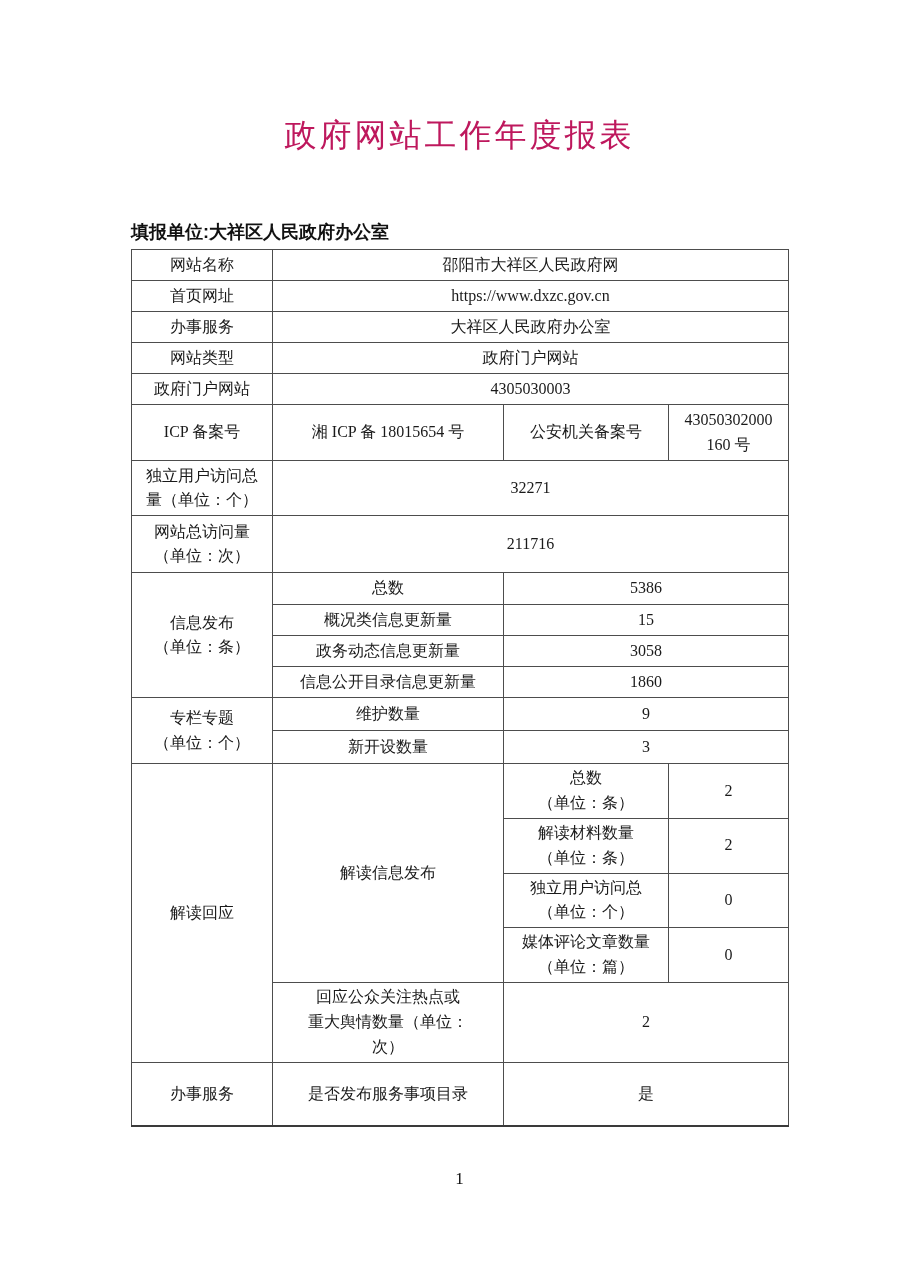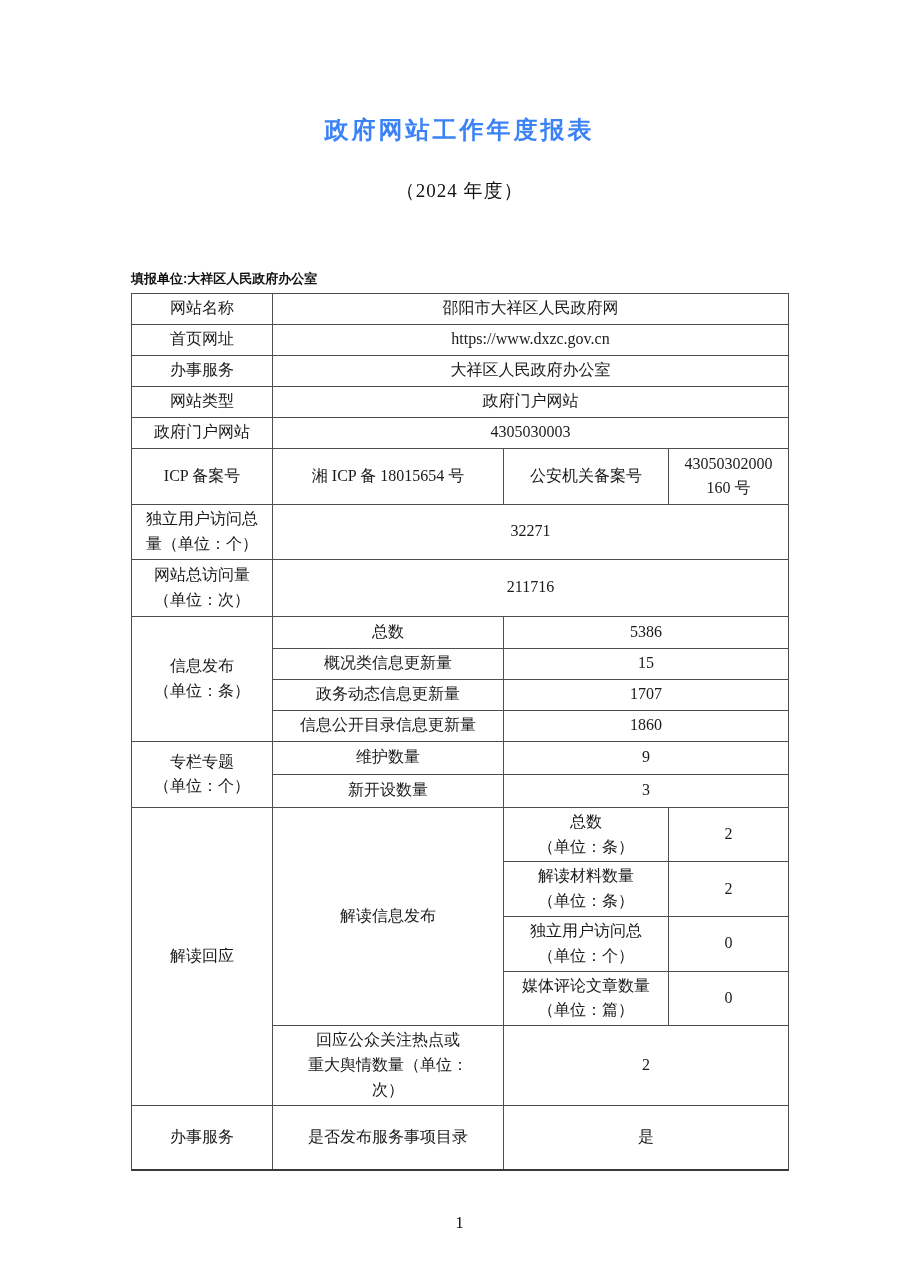--- a/index.html
+++ b/index.html
@@ -15,39 +15,39 @@
   .content {
     position: absolute;
     left: 131px;
     top: 0;
     width: 657px;
   }
   .doc-title {
     margin-top: 116px;
     text-align: center;
     font-family: "Liberation Sans", "DejaVu Sans", sans-serif;
-    font-weight: 700;
-    font-size: 24px;
+    font-weight: 400;
+    font-size: 32px;
     letter-spacing: 3px;
-    color: #3b82f6;
+    color: #be185d;
     line-height: 1.2;
   }
   .doc-subtitle {
     margin-top: 33px;
     text-align: center;
     font-size: 19px;
     letter-spacing: 1px;
     color: #111;
   }
   .reporting-unit {
     margin-top: 66px;
     margin-bottom: 5px;
     font-family: "Liberation Sans", "DejaVu Sans", sans-serif;
     font-weight: 700;
-    font-size: 13px;
+    font-size: 18px;
     color: #111;
     text-align: left;
   }
   table.report {
     width: 657px;
     border-collapse: collapse;
     table-layout: fixed;
     font-size: 16px;
     color: #1a1a1a;
   }
@@ -68,21 +68,20 @@
     font-size: 17px;
     color: #111;
   }
 </style>
 </head>
 <body>
 
 <div class="content">
 
   <div class="doc-title">政府网站工作年度报表</div>
-  <div class="doc-subtitle">（2024 年度）</div>
   <div class="reporting-unit">填报单位:大祥区人民政府办公室</div>
 
   <table class="report">
     <colgroup>
       <col style="width:141px">
         <col style="width:231px">
         <col style="width:165px">
         <col style="width:120px">
     </colgroup>
     <tbody>
@@ -129,21 +128,21 @@
 （单位：条）</td>
         <td>总数</td>
         <td colspan="2">5386</td>
       </tr>
       <tr style="height:31px">
         <td>概况类信息更新量</td>
         <td colspan="2">15</td>
       </tr>
       <tr style="height:31px">
         <td>政务动态信息更新量</td>
-        <td colspan="2">1707</td>
+        <td colspan="2">3058</td>
       </tr>
       <tr style="height:31px">
         <td>信息公开目录信息更新量</td>
         <td colspan="2">1860</td>
       </tr>
 
       <tr style="height:33px">
         <td rowspan="2">专栏专题
 （单位：个）</td>
         <td>维护数量</td>

